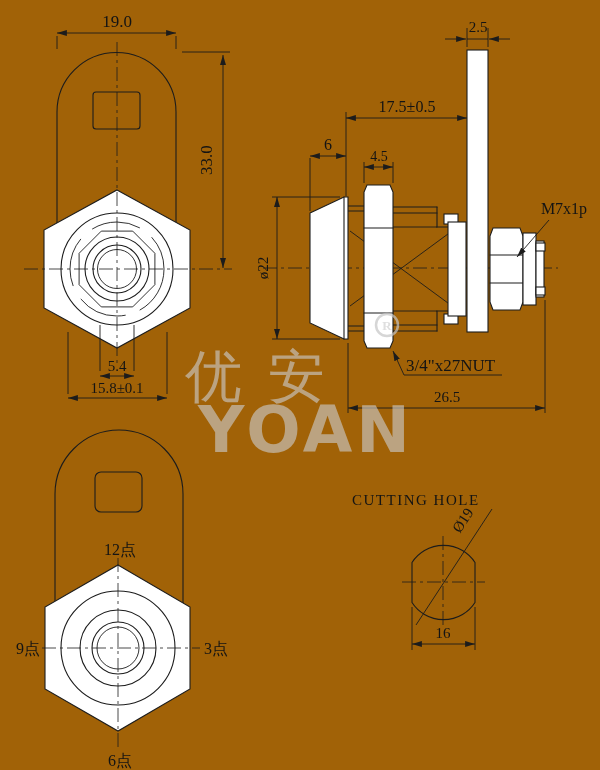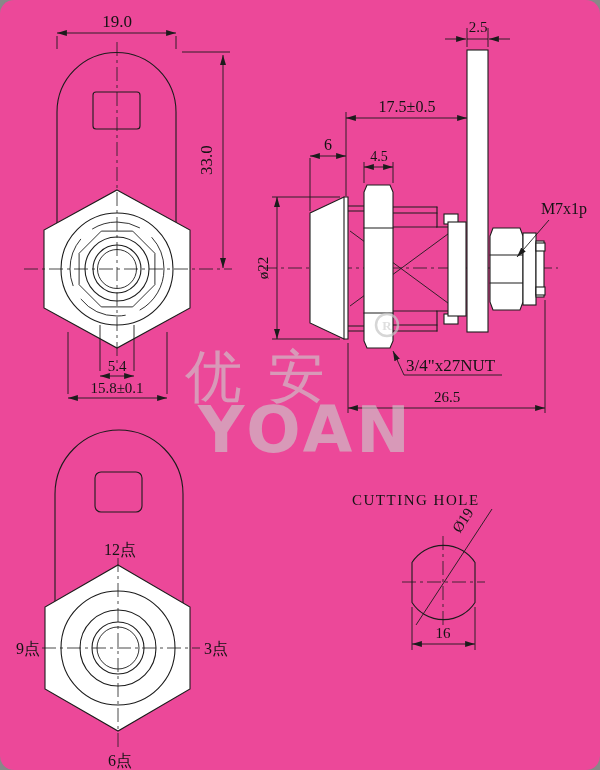--- a/index.html
+++ b/index.html
@@ -1,16 +1,16 @@
 <!DOCTYPE html>
 <html><head>
 <meta charset="utf-8">
 <style>
   html,body{margin:0;padding:0;background:#888;}
-  #sheet{position:relative;width:600px;height:770px;background:#ec4899;overflow:hidden;border-radius:14px;}
+  #sheet{position:relative;width:600px;height:770px;background:#a16207;overflow:hidden;}
   svg{display:block;}
   svg text{fill:#141414;font-family:"Liberation Serif","DejaVu Serif",serif;}
   .ln{stroke:#1c1c1c;stroke-width:1.1;fill:none;stroke-linecap:round;}
   .thin{stroke:#1c1c1c;stroke-width:0.9;fill:none;}
   .white{fill:#ffffff;stroke:#1c1c1c;stroke-width:1.1;}
   .cl{stroke:#1c1c1c;stroke-width:0.8;fill:none;stroke-dasharray:14 4 3 4;}
   .dim{stroke:#1c1c1c;stroke-width:0.9;fill:none;}
   .wm{fill:#cccccc;opacity:0.62;}
   .wm-stroke{stroke:#c4c4c4;fill:none;opacity:0.7;}
 </style>

